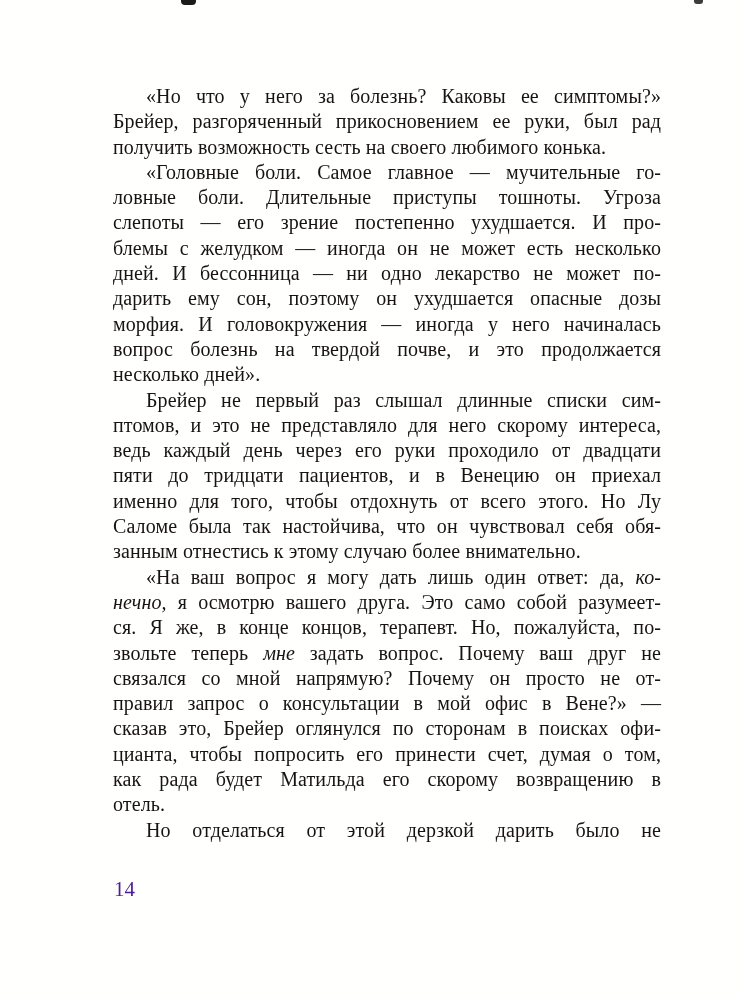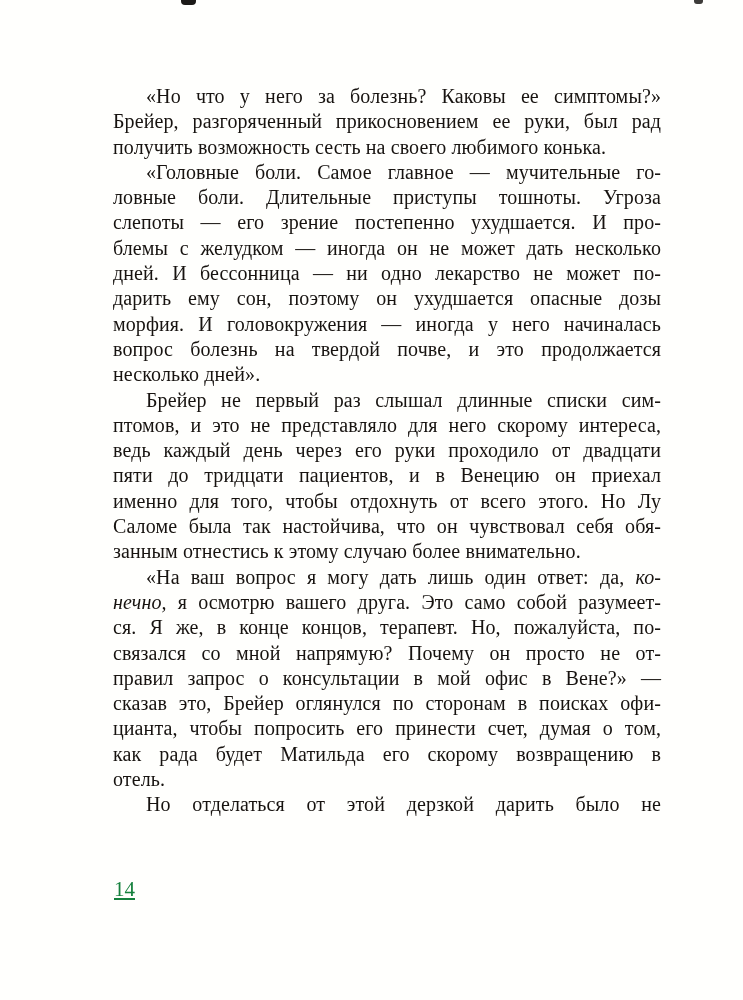--- a/index.html
+++ b/index.html
@@ -40,22 +40,21 @@
       text-align-last: left;
     }
     .it {
       font-style: italic;
     }
     .page-number {
       position: absolute;
       left: 114px;
       top: 877px;
       font-size: 21px;
-      color: #15803d;
-      text-decoration: underline;
+      color: #4c1d95;
     }
     .artifact {
       position: absolute;
       background: #1c1a18;
     }
     .artifact.a1 {
       left: 181px; top: 0; width: 15px; height: 5px;
       border-radius: 0 0 4px 4px;
     }
     .artifact.a2 {
@@ -73,40 +72,41 @@
   <div class="text-block">
       <div class="paragraph">
         <div class="line first"><span>«Но что у него за болезнь? Каковы ее симптомы?»</span></div>
         <div class="line"><span>Брейер, разгоряченный прикосновением ее руки, был рад</span></div>
         <div class="line last"><span>получить возможность сесть на своего любимого конька.</span></div>
       </div>
       <div class="paragraph">
         <div class="line first"><span>«Головные боли. Самое главное — мучительные го-</span></div>
         <div class="line"><span>ловные боли. Длительные приступы тошноты. Угроза</span></div>
         <div class="line"><span>слепоты — его зрение постепенно ухудшается. И про-</span></div>
-        <div class="line"><span>блемы с желудком — иногда он не может дать несколько</span></div>
+        <div class="line"><span>блемы с желудком — иногда он не может есть несколько</span></div>
         <div class="line"><span>дней. И бессонница — ни одно лекарство не может по-</span></div>
         <div class="line"><span>дарить ему сон, поэтому он ухудшается опасные дозы</span></div>
         <div class="line"><span>морфия. И головокружения — иногда у него начиналась</span></div>
         <div class="line"><span>вопрос болезнь на твердой почве, и это продолжается</span></div>
         <div class="line last"><span>несколько дней».</span></div>
       </div>
       <div class="paragraph">
         <div class="line first"><span>Брейер не первый раз слышал длинные списки сим-</span></div>
         <div class="line"><span>птомов, и это не представляло для него скорому интереса,</span></div>
         <div class="line"><span>ведь каждый день через его руки проходило от двадцати</span></div>
         <div class="line"><span>пяти до тридцати пациентов, и в Венецию он приехал</span></div>
         <div class="line"><span>именно для того, чтобы отдохнуть от всего этого. Но Лу</span></div>
         <div class="line"><span>Саломе была так настойчива, что он чувствовал себя обя-</span></div>
         <div class="line last"><span>занным отнестись к этому случаю более внимательно.</span></div>
       </div>
       <div class="paragraph">
         <div class="line first"><span>«На ваш вопрос я могу дать лишь один ответ: да, </span><span class="it">ко-</span></div>
         <div class="line"><span class="it">нечно,</span><span> я осмотрю вашего друга. Это само собой разумеет-</span></div>
         <div class="line"><span>ся. Я же, в конце концов, терапевт. Но, пожалуйста, по-</span></div>
+        <div class="line"><span>звольте теперь </span><span class="it">мне</span><span> задать вопрос. Почему ваш друг не</span></div>
         <div class="line"><span>связался со мной напрямую? Почему он просто не от-</span></div>
         <div class="line"><span>правил запрос о консультации в мой офис в Вене?» —</span></div>
         <div class="line"><span>сказав это, Брейер оглянулся по сторонам в поисках офи-</span></div>
         <div class="line"><span>цианта, чтобы попросить его принести счет, думая о том,</span></div>
         <div class="line"><span>как рада будет Матильда его скорому возвращению в</span></div>
         <div class="line last"><span>отель.</span></div>
       </div>
       <div class="paragraph">
         <div class="line first"><span>Но отделаться от этой дерзкой дарить было не</span></div>
       </div>

